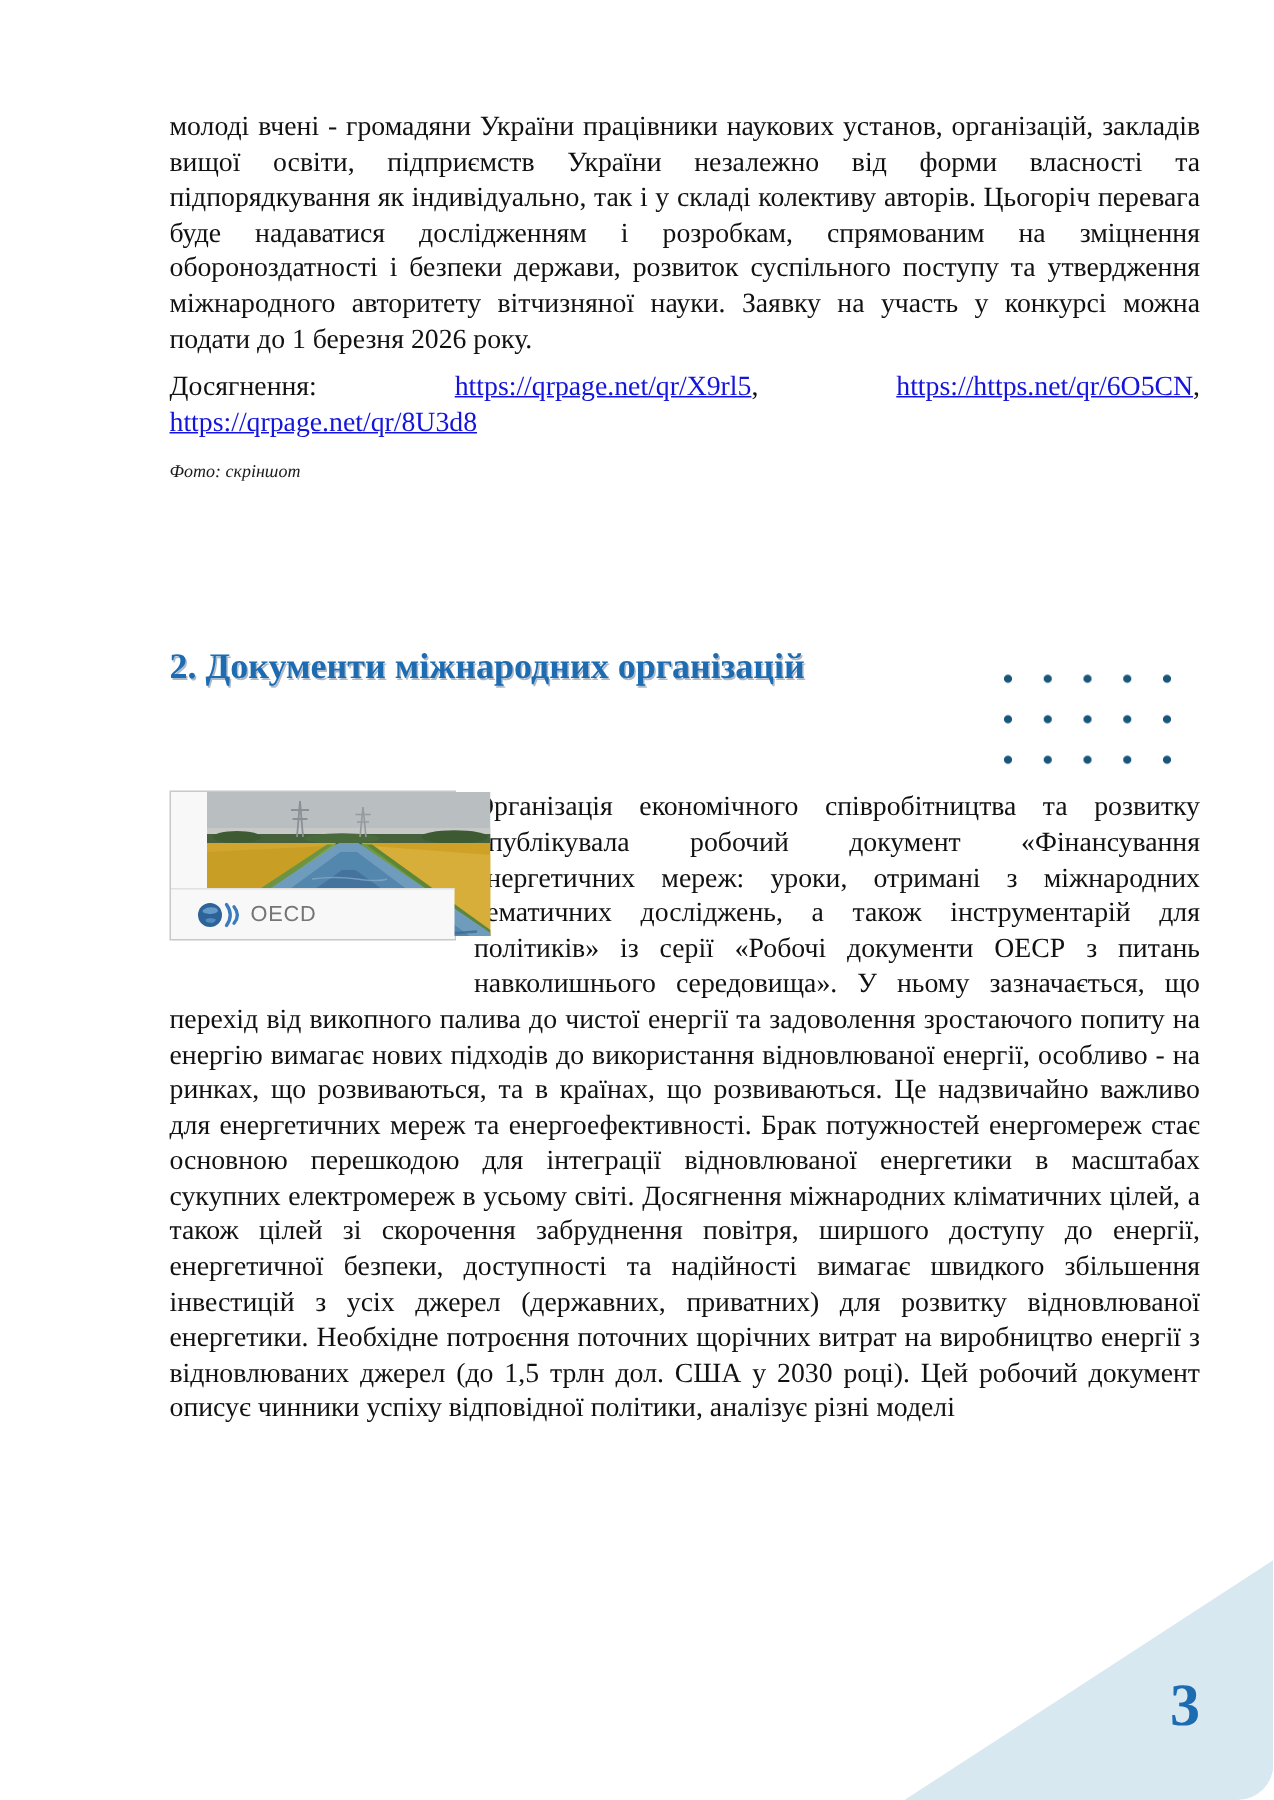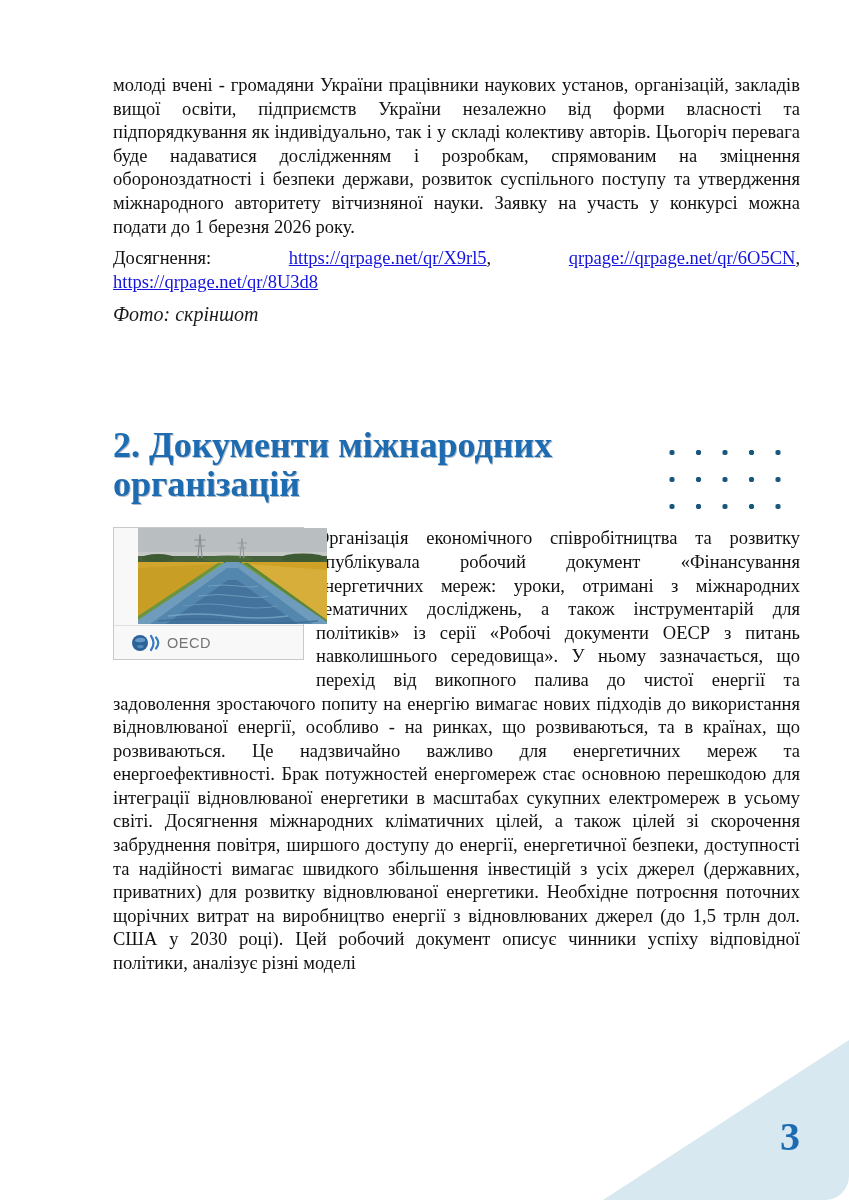--- a/index.html
+++ b/index.html
@@ -26,34 +26,34 @@
   }
   .para-gap{margin-top:8px;}
   .links-para a{
     color:#1414dd;
     text-decoration:underline;
     cursor:pointer;
   }
   .caption{
     margin:10px 0 0 0;
     font-style:italic;
-    font-size:20px;
+    font-size:12px;
     line-height:20px;
     color:#1a1a1a;
   }
   .section-header{
     display:flex;
     justify-content:space-between;
     align-items:flex-start;
     margin-top:102px;
   }
   .section-heading{
     margin:0;
     width:480px;
-    font-size:36px;
+    font-size:24px;
     line-height:39px;
     font-weight:bold;
     color:#1d6bb1;
     text-shadow:1px 1px 0 rgba(23,55,94,0.35);
   }
   .dots-decoration{
     width:146px;height:95px;
     margin-top:6px;
     margin-right:2px;
     background-image:radial-gradient(circle, #19567c 2.4px, rgba(25,86,124,0) 3px);
@@ -62,21 +62,21 @@
   }
   .subheading{
     margin:84px 0 14px 0;
     font-size:18.5px;
     line-height:23px;
     font-weight:normal;
     color:#111111;
   }
   .photo-card{
     float:left;
-    width:191px;height:133px;
+    width:191px;height:100px;
     margin-right:12px;
     margin-bottom:32px;
     border:1px solid #c9c9c9;
     background:#f8f8f8;
     box-sizing:border-box;
     position:relative;
     padding-left:24px;
   }
   .photo-svg{display:block;width:189px;height:96px;}
   .logo-strip{
@@ -114,21 +114,21 @@
 <body>
 
 <div class="page">
   <div class="content">
 
     <p class="body-text">молоді вчені - громадяни України працівники наукових установ, організацій, закладів вищої освіти, підприємств України незалежно від форми власності та підпорядкування як індивідуально, так і у складі колективу авторів. Цьогоріч перевага буде надаватися дослідженням і розробкам, спрямованим на зміцнення обороноздатності і безпеки держави, розвиток суспільного поступу та утвердження міжнародного авторитету вітчизняної науки. Заявку на участь у конкурсі можна подати до 1 березня 2026 року.</p>
 
     <p class="body-text links-para para-gap">
       <span>Досягнення:</span>
       <a href="#">https://qrpage.net/qr/X9rl5</a><span>,</span>
-      <a href="#">qrpage://qrpage.net/qr/6O5CN</a><span>,</span>
+      <a href="#">https://https.net/qr/6O5CN</a><span>,</span>
       <a href="#">https://qrpage.net/qr/8U3d8</a>
     </p>
 
     <p class="caption">Фото: скріншот</p>
 
     <div class="section-header">
       <h2 class="section-heading">2. Документи міжнародних організацій</h2>
       <div class="dots-decoration"></div>
     </div>
 

